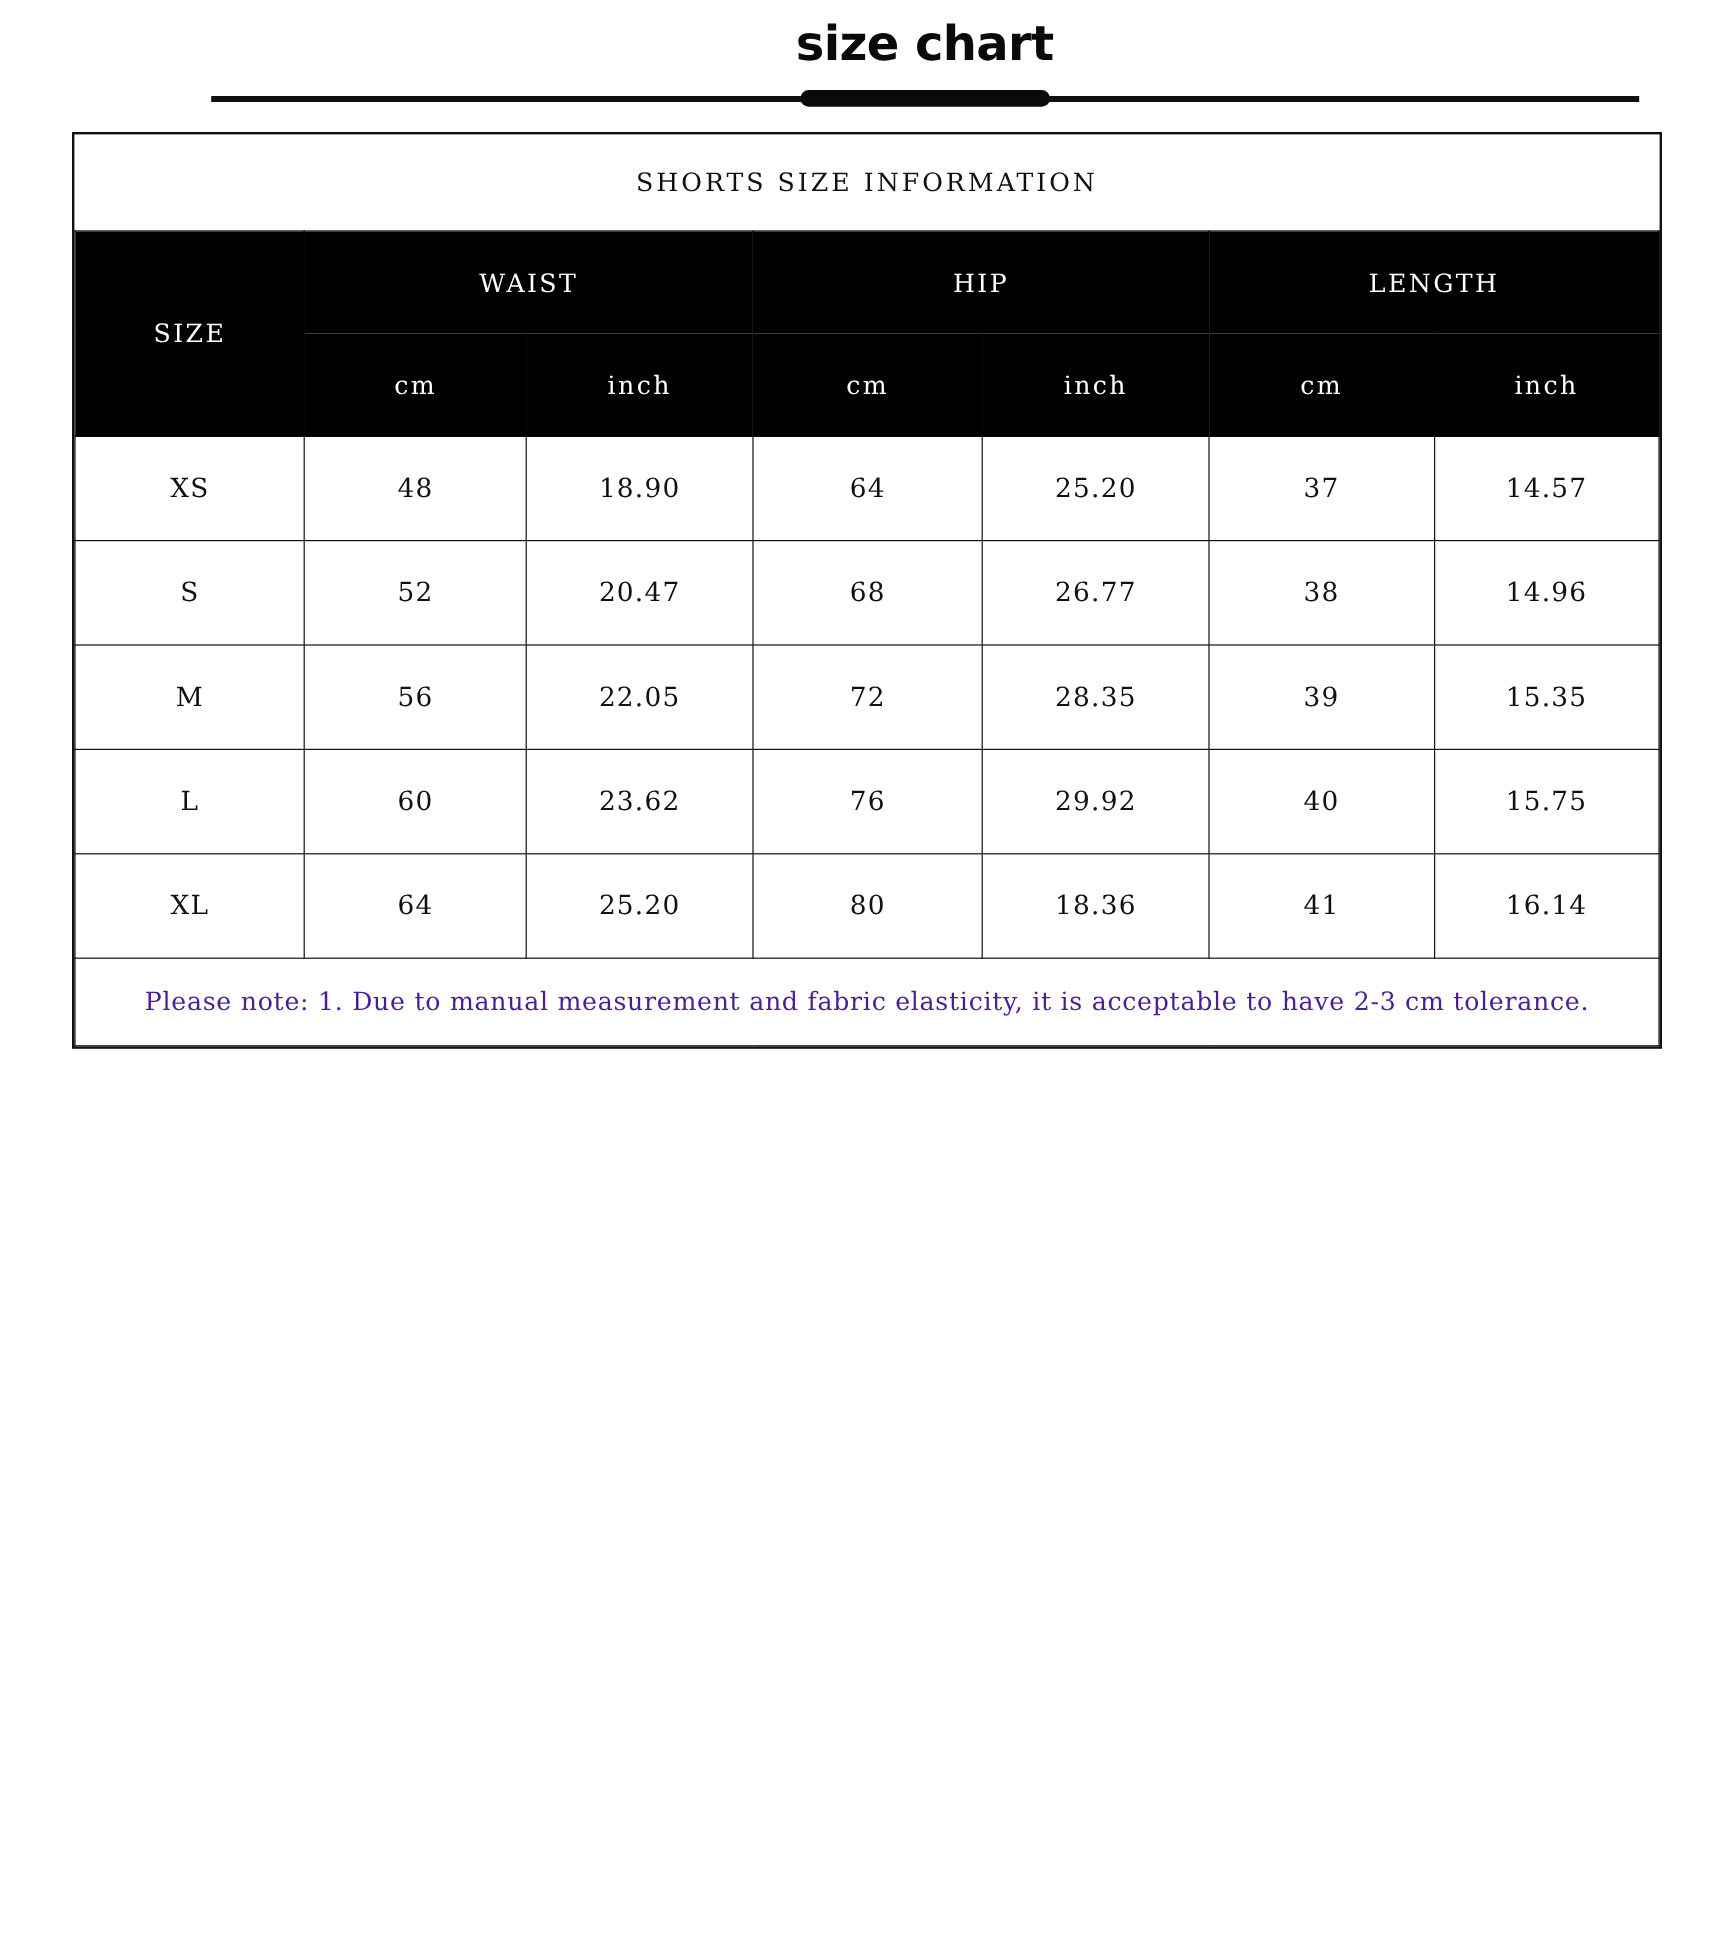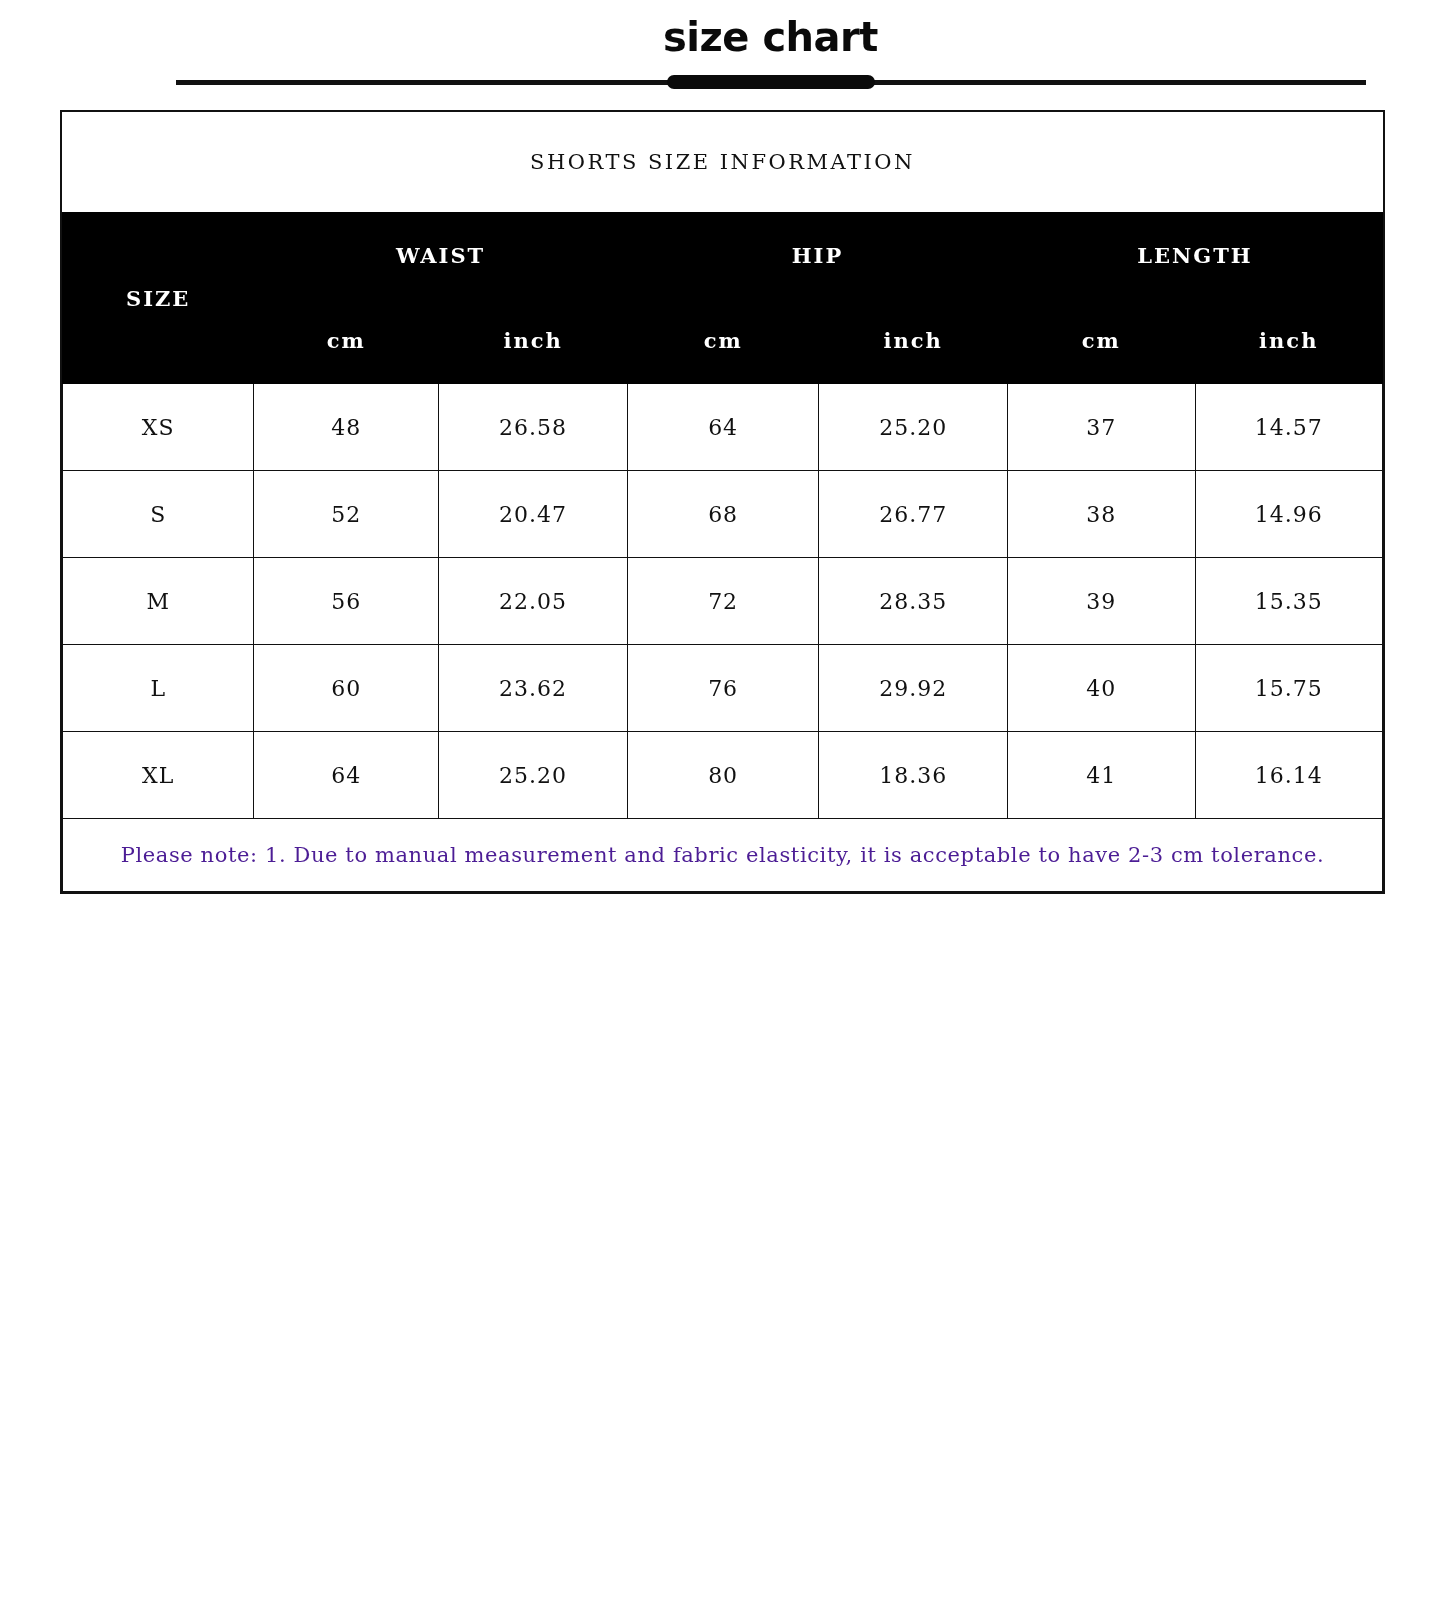--- a/index.html
+++ b/index.html
@@ -74,34 +74,33 @@
     text-align: center;
     vertical-align: middle;
     font-family: "DejaVu Serif", serif;
     font-size: 21px;
     font-weight: 400;
     padding: 0;
   }
   
   .banner-cell {
     border: none !important;
-    height: 100px;
+    height: 80px;
     font-family: "DejaVu Serif", serif;
     font-size: 21px;
     letter-spacing: 2.5px;
     color: #111111;
   }
   
   tr.head-row > th {
     background: #000000;
     color: #ffffff;
     border-color: #000000 !important;
     font-family: "DejaVu Serif", serif;
     letter-spacing: 2px;
-    font-weight: bold;
   }
   .th-size {
     height: 170px;
     font-size: 22px;
     vertical-align: middle;
     margin-top: 24px;
   }
   .th-group {
     height: 85px;
     font-size: 22px;
@@ -182,21 +181,21 @@
         <th class="th-unit">inch</th>
         <th class="th-unit">cm</th>
         <th class="th-unit">inch</th>
         <th class="th-unit">cm</th>
         <th class="th-unit">inch</th>
       </tr>
 
       <tr class="data-row">
         <td>XS</td>
         <td>48</td>
-        <td>26.58</td>
+        <td>18.90</td>
         <td>64</td>
         <td>25.20</td>
         <td>37</td>
         <td>14.57</td>
       </tr>
       <tr class="data-row">
         <td>S</td>
         <td>52</td>
         <td>20.47</td>
         <td>68</td>

